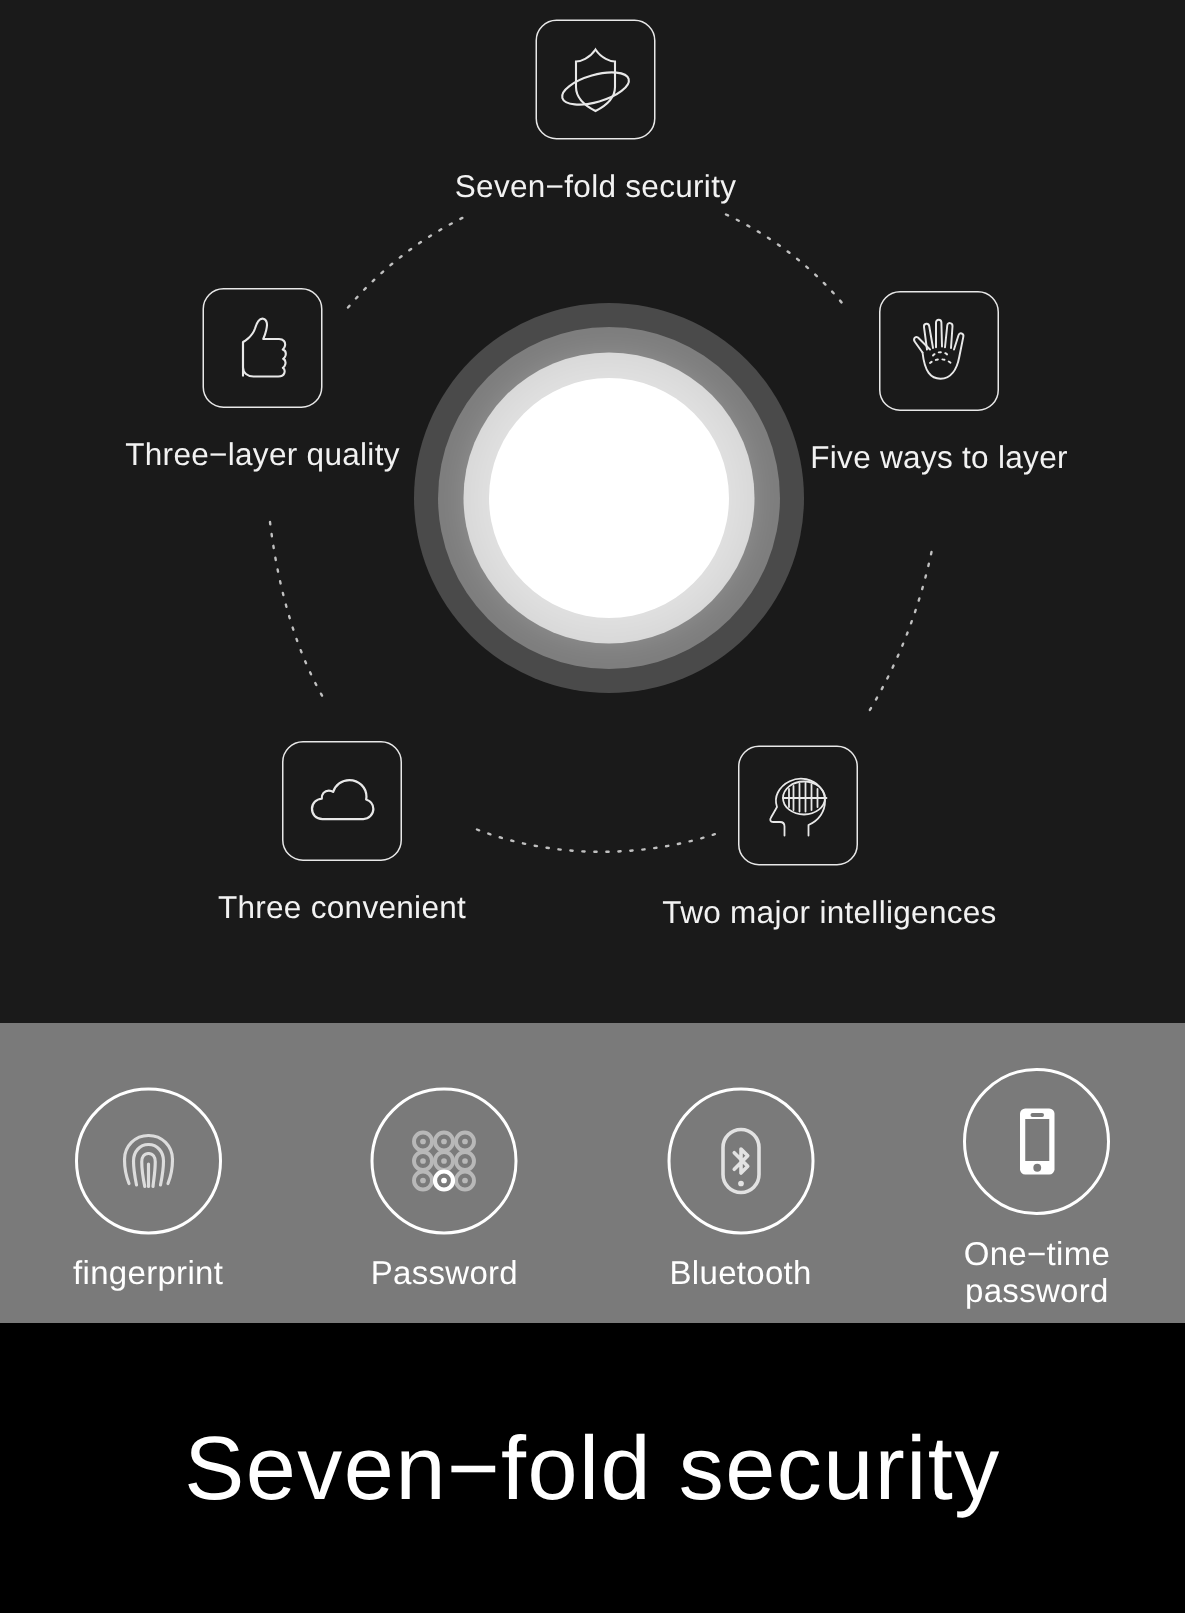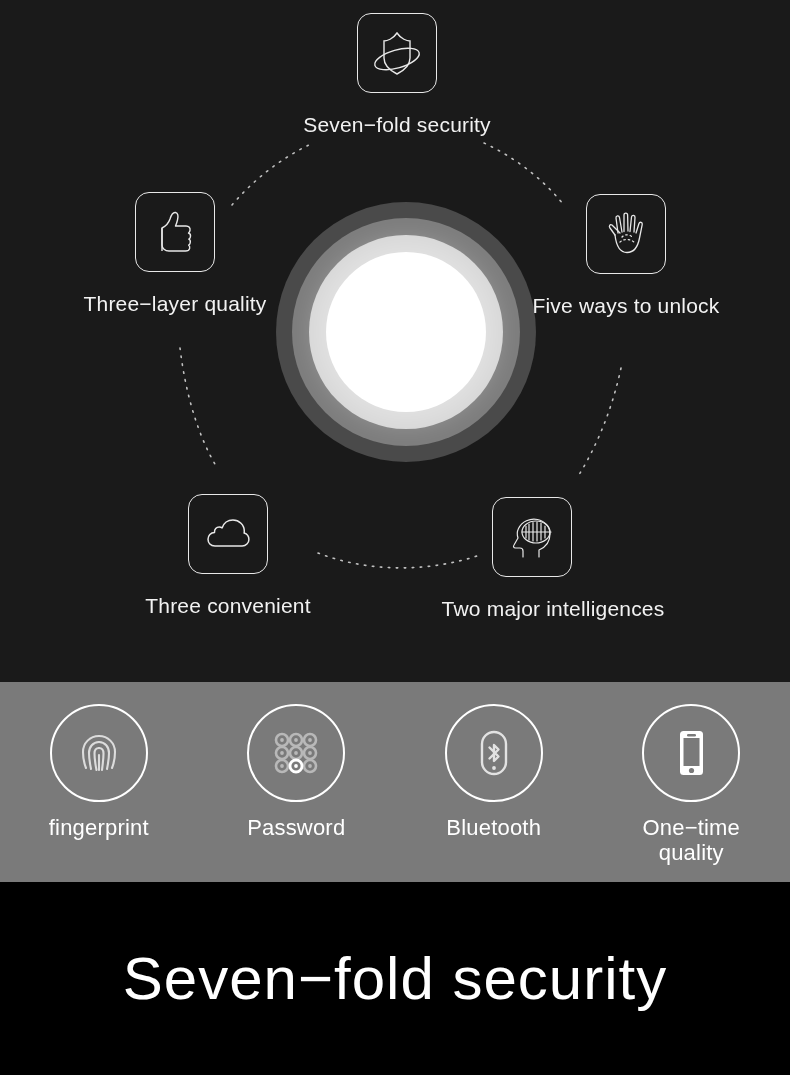--- a/index.html
+++ b/index.html
@@ -44,21 +44,21 @@
   .n-right{left:586px;top:194px;}
   .n-right .node-label{position:absolute;left:50%;transform:translateX(-50%);top:90px;}
   .n-bleft{left:188px;top:494px;text-decoration:underline;}
   .n-bleft .node-label{position:absolute;left:50%;transform:translateX(-50%);top:90px;}
   .n-bright{left:492px;top:497px;}
   .n-bright .node-label{position:absolute;left:50%;transform:translateX(-50%);top:90px;margin-left:21px;}
 
   
   .strip{
     position:absolute;left:0;top:682px;width:790px;height:200px;background:#7a7a7a;
-    display:flex;align-items:flex-start;justify-content:space-around;padding-top:22px;
+    display:flex;align-items:center;justify-content:space-around;padding-top:22px;
     box-sizing:border-box;
   }
   .umethod{width:140px;display:flex;flex-direction:column;align-items:center;}
   .ucircle{
     width:98px;height:98px;border-radius:50%;border:2px solid #ffffff;
     box-sizing:border-box;display:flex;align-items:center;justify-content:center;
   }
   .ulabel{
     margin-top:14px;color:#ffffff;font-size:22px;line-height:1.12;text-align:center;
     letter-spacing:0.2px;
@@ -120,21 +120,21 @@
         <svg width="54" height="54" viewBox="0 0 54 54" fill="none" stroke="#e8e8e8" stroke-width="1.3" stroke-linecap="round" stroke-linejoin="round">
           <path d="M16 28 L11 21 C9.5 19 11 16.8 13 18 L21 26"></path>
           <path d="M19 26 L17 11 C16.7 8.5 20 8 20.5 10.5 L23 25"></path>
           <path d="M25 24.5 L25 8 C25 5.5 28.6 5.5 28.6 8 L29 24"></path>
           <path d="M31 24.5 L32.5 10 C32.8 7.6 36.2 8 36 10.5 L35 25"></path>
           <path d="M37 26 L40 16.5 C40.8 14.3 43.8 15.2 43.2 17.6 L40.5 31 C39 39 35 45.5 28 45.5 C21.5 45.5 17.5 41 16 28"></path>
           <path d="M23 30 a7 7 0 0 1 11 1" stroke-dasharray="1.4 3"></path>
           <path d="M21 35 a11 11 0 0 1 15 1" stroke-dasharray="1.4 3"></path>
         </svg>
       </div>
-      <div class="node-label">Five ways to unlock</div>
+      <div class="node-label">Five ways to layer</div>
     </div>
 
     <div class="node n-bleft">
       <div class="icon-box">
         <svg width="56" height="56" viewBox="0 0 56 56" fill="none" stroke="#e8e8e8" stroke-width="1.5" stroke-linejoin="round">
           <path d="M15 40 C10.5 40 8 36.8 8 33.2 C8 29.6 10.8 26.6 14.5 26.5 C14.2 23.4 16.4 21 19.2 21 C20.3 21 21.3 21.3 22.1 21.9 C23.6 17.3 27.8 14 32.9 14 C39.2 14 44.3 19 44.3 25.2 C44.3 25.8 44.2 26.4 44.1 27 C46.9 27.9 48.9 30.4 48.9 33.4 C48.9 37 45.9 40 42.2 40 Z"></path>
         </svg>
       </div>
       <div class="node-label">Three convenient</div>
     </div>
@@ -213,21 +213,21 @@
 
     <div class="umethod">
       <div class="ucircle">
         <svg width="58" height="58" viewBox="0 0 58 58">
           <rect x="18" y="7" width="23" height="44" rx="3.5" fill="#ffffff"></rect>
           <rect x="21.5" y="14" width="16" height="28" fill="#7a7a7a"></rect>
           <rect x="25" y="10" width="9" height="2.6" rx="1.3" fill="#7a7a7a"></rect>
           <circle cx="29.5" cy="46.5" r="2.6" fill="#7a7a7a"></circle>
         </svg>
       </div>
-      <div class="ulabel">One−time quality</div>
+      <div class="ulabel">One−time password</div>
     </div>
 
   </div>
 
   <div class="footer">
     <div class="headline">Seven−fold security</div>
   </div>
 
 </div>
 

